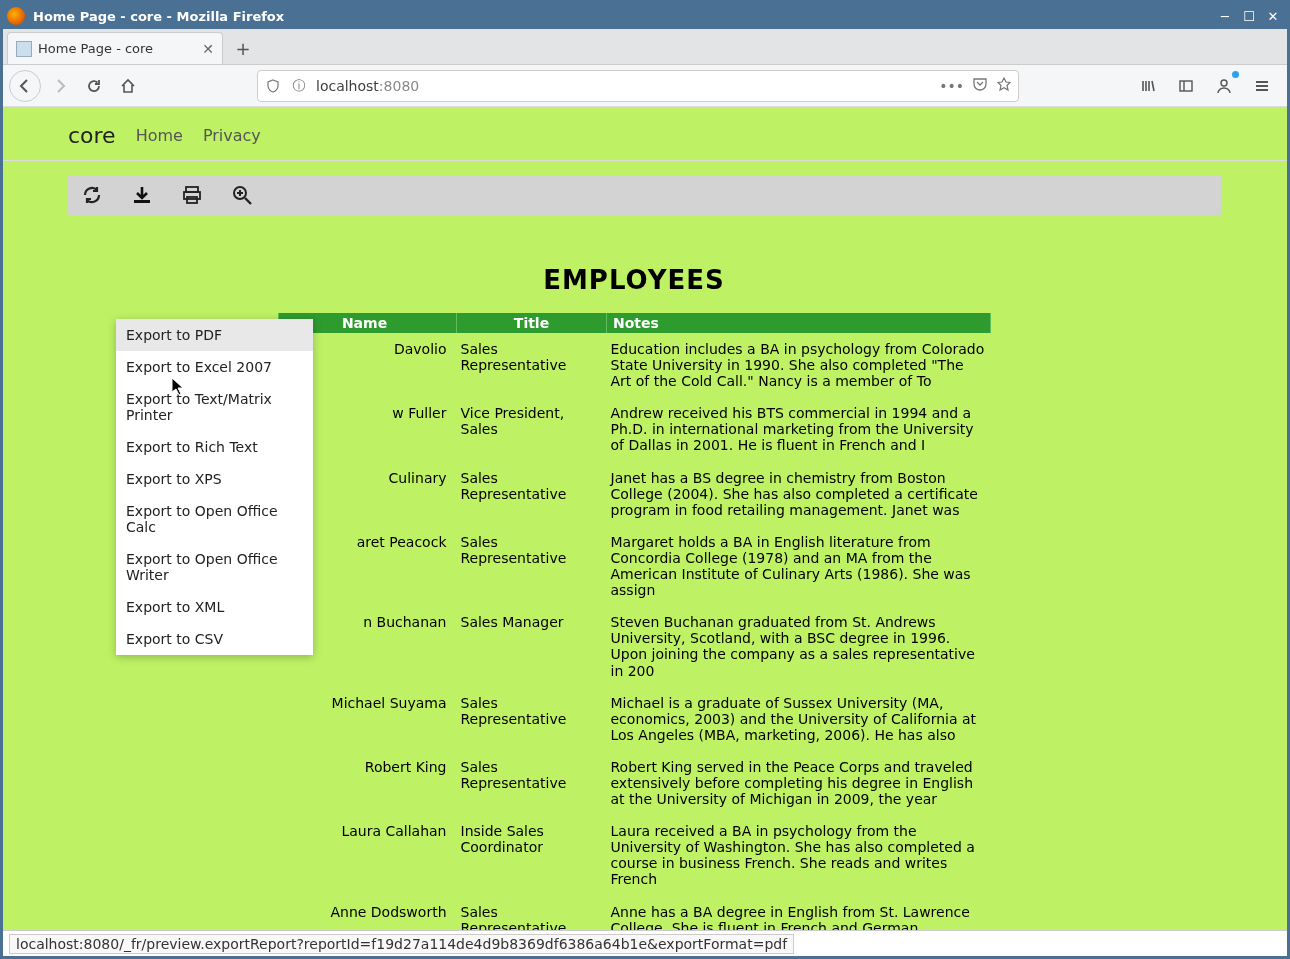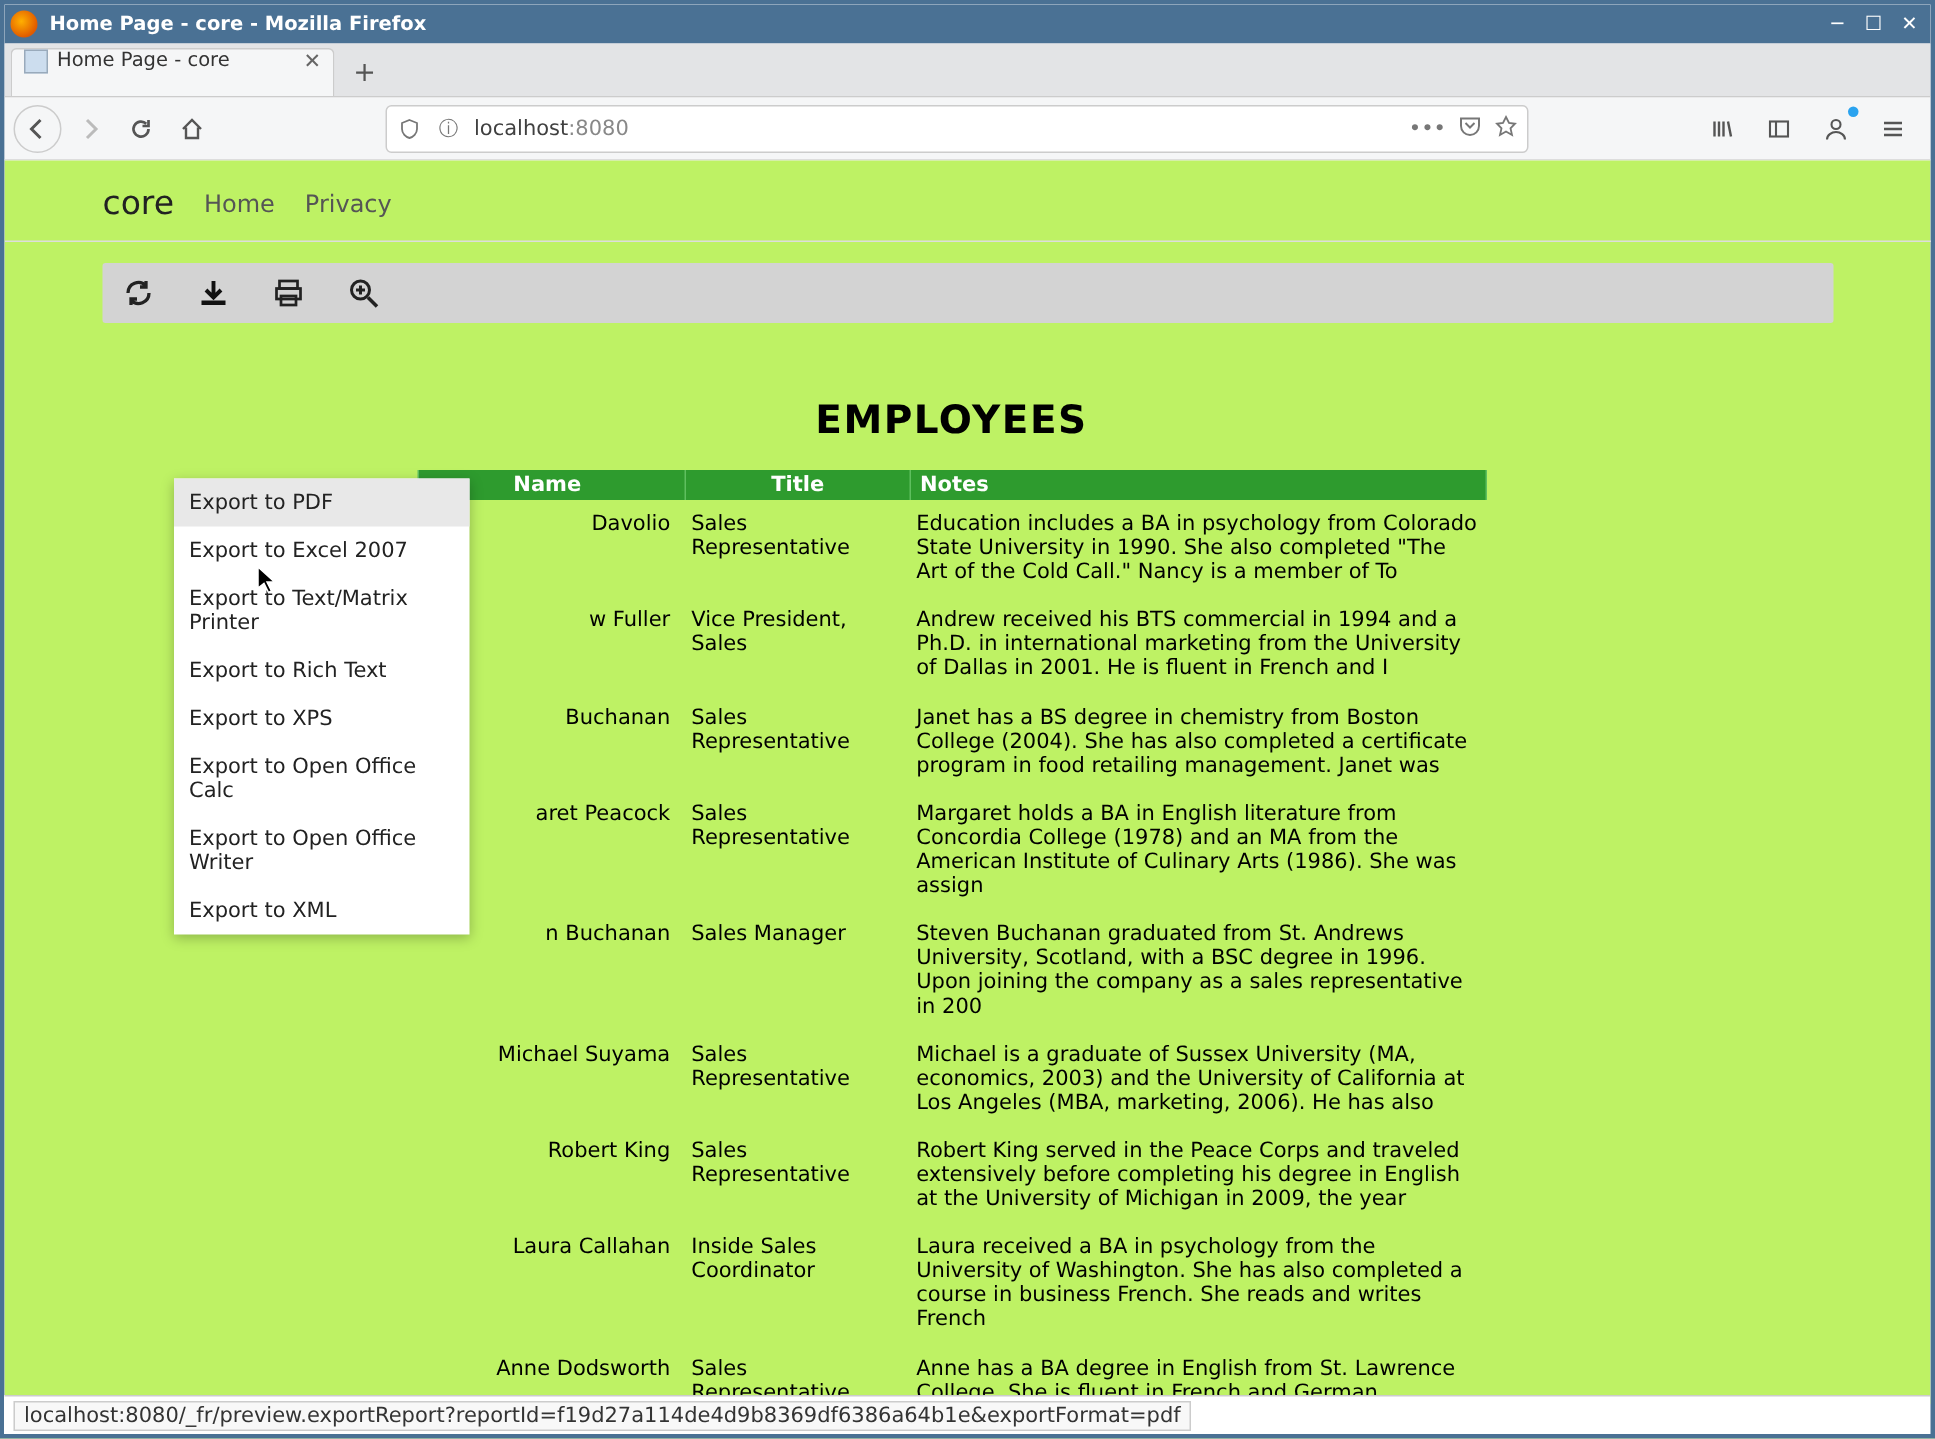--- a/index.html
+++ b/index.html
@@ -60,20 +60,21 @@
       border-bottom: 1px solid #ccc;
     }
     .browser-tab {
       background: #f5f6f7;
       border: 1px solid #ccc;
       border-bottom: none;
       border-radius: 4px 4px 0 0;
       height: 32px;
       width: 216px;
       display: flex;
+      align-items: center;
       padding: 0 8px;
       font-size: 13px;
       color: #333;
       position: relative;
     }
     .browser-tab .favicon {
       width: 16px;
       height: 16px;
       margin-right: 6px;
       background: #cde;
@@ -459,21 +460,21 @@
                 <td class="col-name">Davolio</td>
                 <td class="col-title">Sales Representative</td>
                 <td class="col-notes">Education includes a BA in psychology from Colorado State University in 1990.  She also completed "The Art of the Cold Call."  Nancy is a member of To</td>
               </tr>
               <tr>
                 <td class="col-name">w  Fuller</td>
                 <td class="col-title">Vice President, Sales</td>
                 <td class="col-notes">Andrew received his BTS commercial in 1994 and a Ph.D. in international marketing from the University of Dallas in 2001.  He is fluent in French and I</td>
               </tr>
               <tr>
-                <td class="col-name">Buchanan</td>
+                <td class="col-name">Culinary</td>
                 <td class="col-title">Sales Representative</td>
                 <td class="col-notes">Janet has a BS degree in chemistry from Boston College (2004).  She has also completed a certificate program in food retailing management.  Janet was</td>
               </tr>
               <tr>
                 <td class="col-name">aret  Peacock</td>
                 <td class="col-title">Sales Representative</td>
                 <td class="col-notes">Margaret holds a BA in English literature from Concordia College (1978) and an MA from the American Institute of Culinary Arts (1986).  She was assign</td>
               </tr>
               <tr>
                 <td class="col-name">n  Buchanan</td>
@@ -507,20 +508,21 @@
 
     <div class="export-menu" id="export-menu">
         <div class="menu-item hovered">Export to PDF</div>
         <div class="menu-item">Export to Excel 2007</div>
         <div class="menu-item">Export to Text/Matrix Printer</div>
         <div class="menu-item">Export to Rich Text</div>
         <div class="menu-item">Export to XPS</div>
         <div class="menu-item">Export to Open Office Calc</div>
         <div class="menu-item">Export to Open Office Writer</div>
         <div class="menu-item">Export to XML</div>
+        <div class="menu-item">Export to CSV</div>
       </div>
 
     <svg class="cursor" width="16" height="20" viewBox="0 0 16 20">
       <path d="M1 1 L1 15 L5 12 L8 18 L10 17 L7 11 L12 11 Z" fill="#000" stroke="#fff" stroke-width="1"></path>
     </svg>
   </div>
 
   <div class="status-bar">
     <span class="status-wrap">localhost:8080/_fr/preview.exportReport?reportId=f19d27a114de4d9b8369df6386a64b1e&amp;exportFormat=pdf</span>
   </div>

